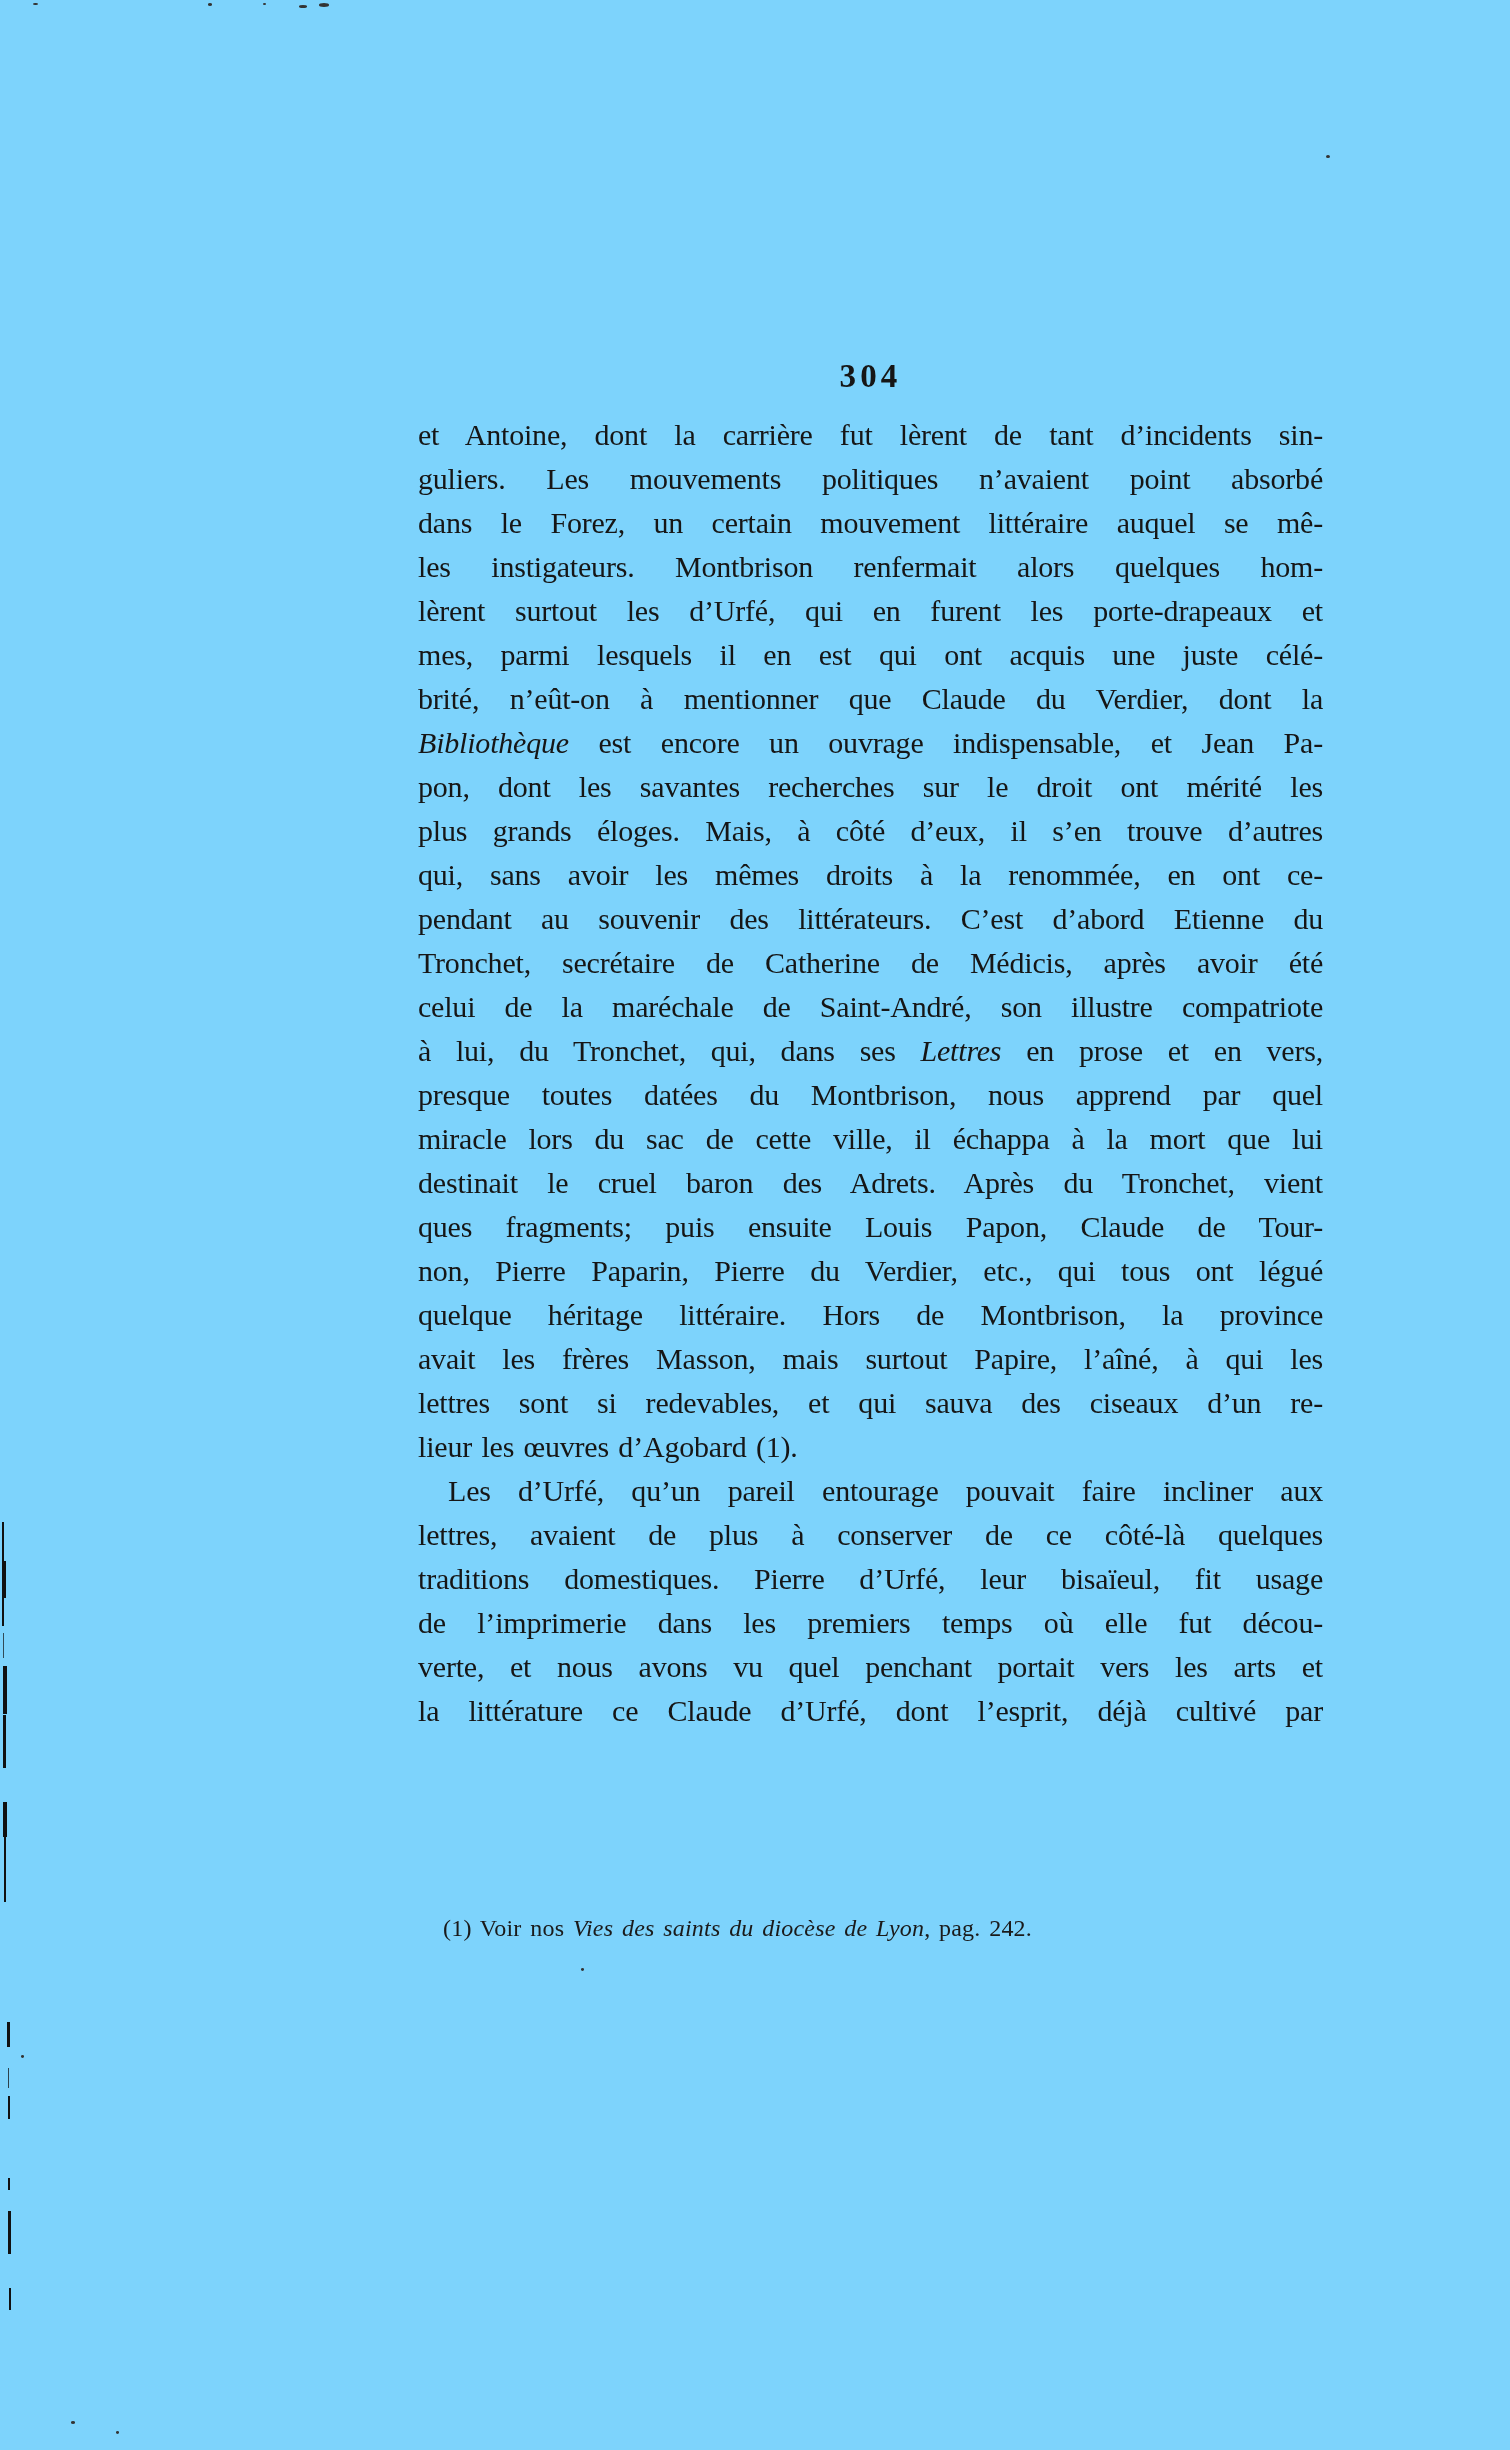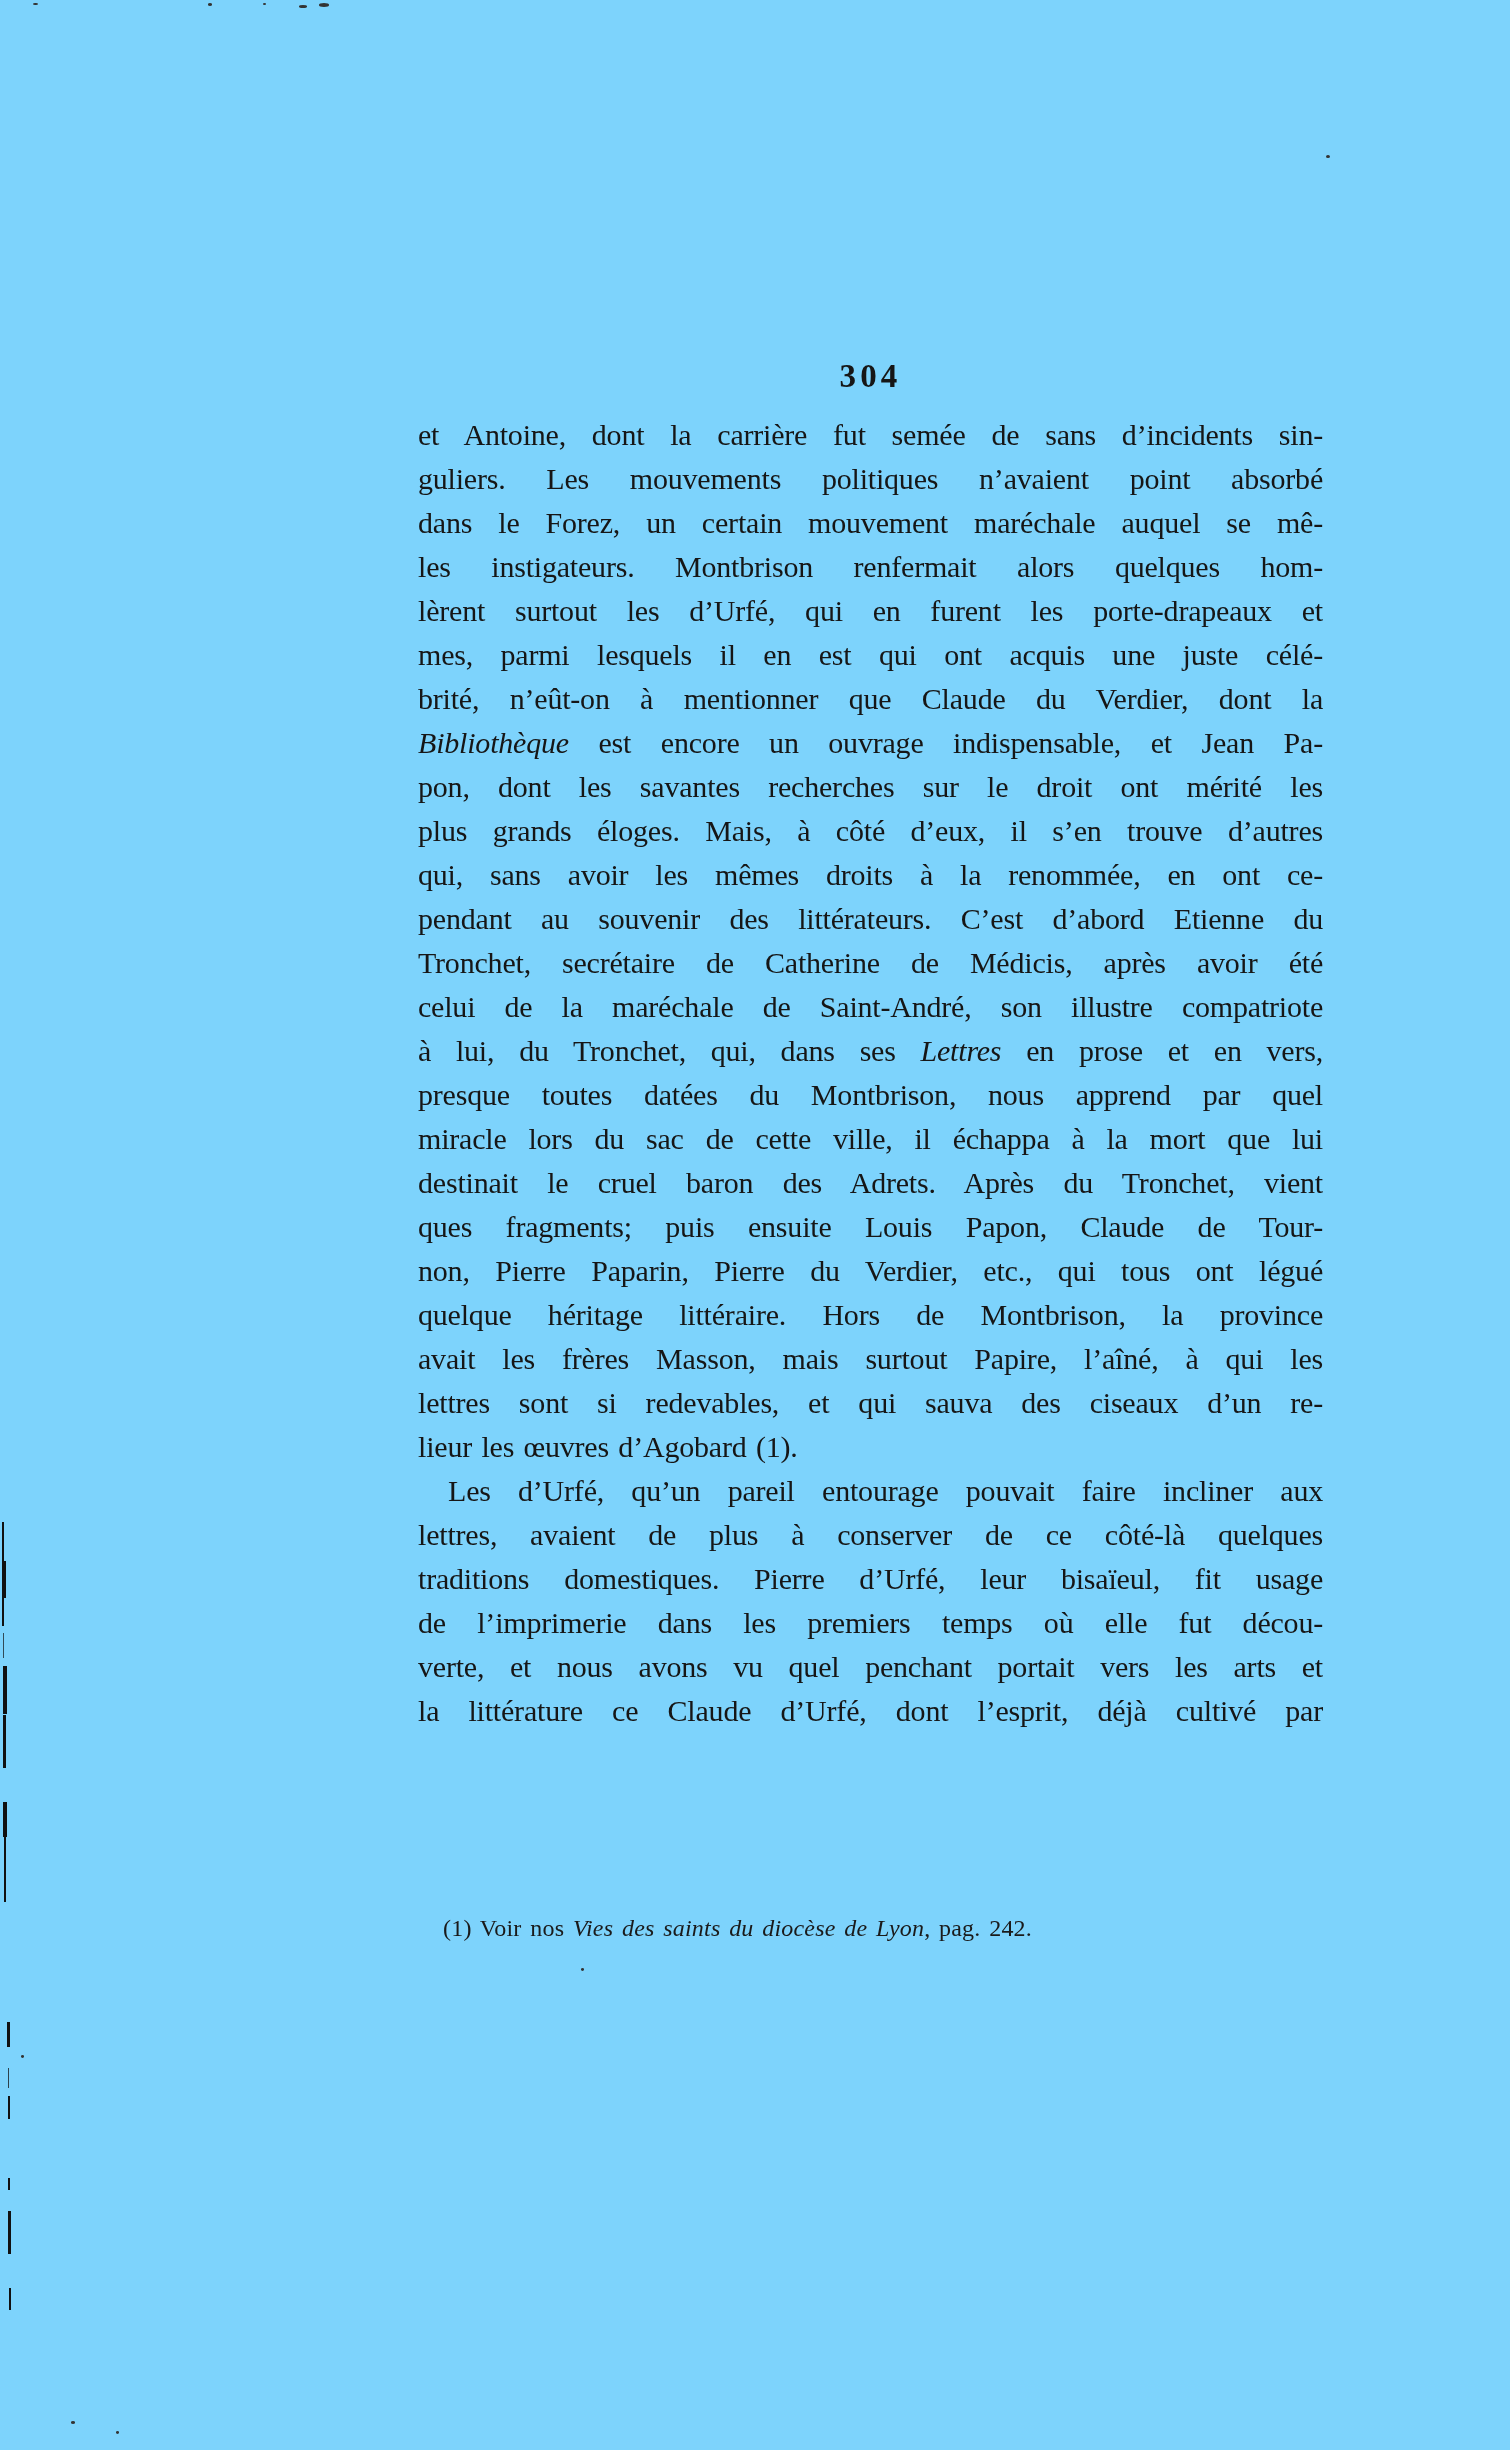--- a/index.html
+++ b/index.html
@@ -35,23 +35,23 @@
   .speck{position:absolute;background:#333;border-radius:50%;}
 </style>
 </head>
 <body>
 
 <div class="page">
 
   <div class="page-number">304</div>
 
   <div class="body-text">
-      <div class="line"><span>et Antoine, dont la carrière fut semée de sans d’incidents sin-</span></div>
+      <div class="line"><span>et Antoine, dont la carrière fut lèrent de tant d’incidents sin-</span></div>
       <div class="line"><span>guliers. Les mouvements politiques n’avaient point absorbé</span></div>
-      <div class="line"><span>dans le Forez, un certain mouvement maréchale auquel se mê-</span></div>
+      <div class="line"><span>dans le Forez, un certain mouvement littéraire auquel se mê-</span></div>
       <div class="line"><span>les instigateurs. Montbrison renfermait alors quelques hom-</span></div>
       <div class="line"><span>lèrent surtout les d’Urfé, qui en furent les porte-drapeaux et</span></div>
       <div class="line"><span>mes, parmi lesquels il en est qui ont acquis une juste célé-</span></div>
       <div class="line"><span>brité, n’eût-on à mentionner que Claude du Verdier, dont la</span></div>
       <div class="line"><span class="it">Bibliothèque</span><span> est encore un ouvrage indispensable, et Jean Pa-</span></div>
       <div class="line"><span>pon, dont les savantes recherches sur le droit ont mérité les</span></div>
       <div class="line"><span>plus grands éloges. Mais, à côté d’eux, il s’en trouve d’autres</span></div>
       <div class="line"><span>qui, sans avoir les mêmes droits à la renommée, en ont ce-</span></div>
       <div class="line"><span>pendant au souvenir des littérateurs. C’est d’abord Etienne du</span></div>
       <div class="line"><span>Tronchet, secrétaire de Catherine de Médicis, après avoir été</span></div>

